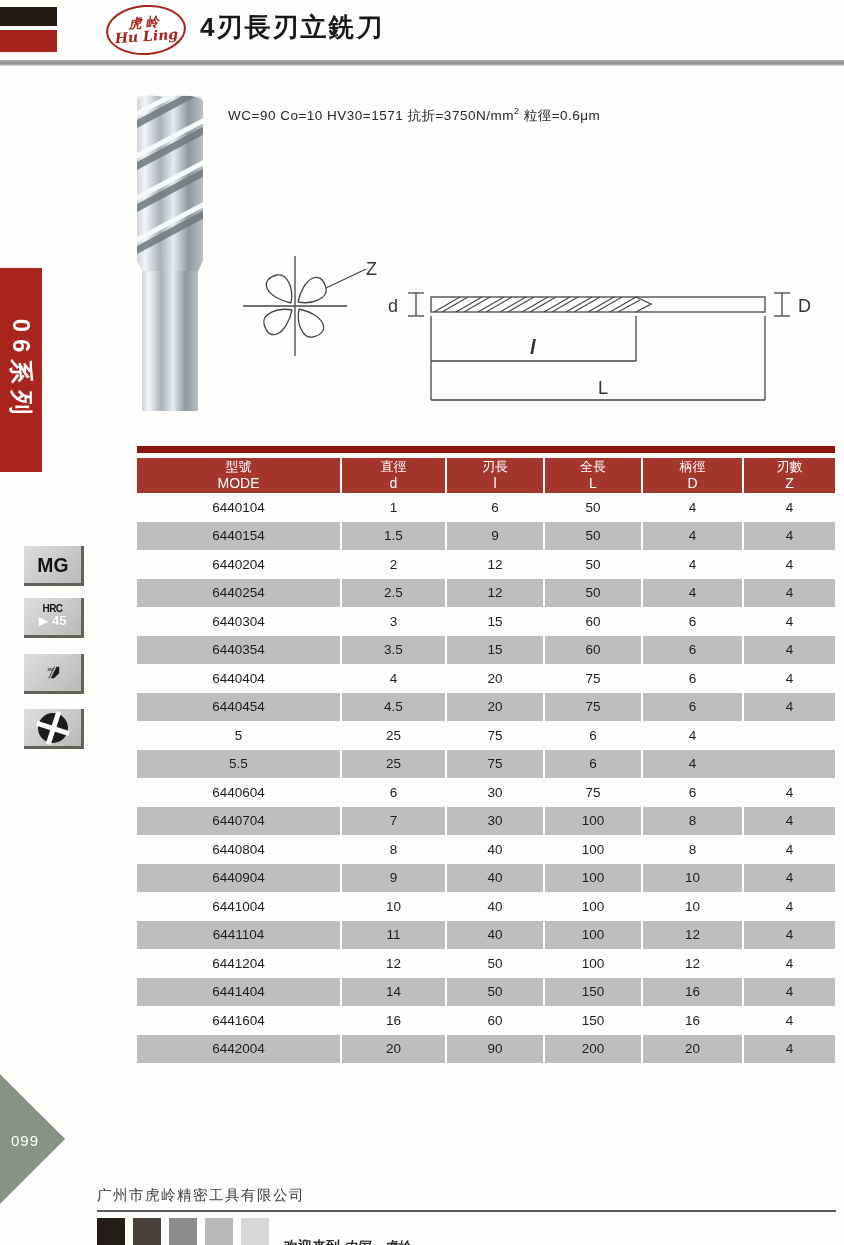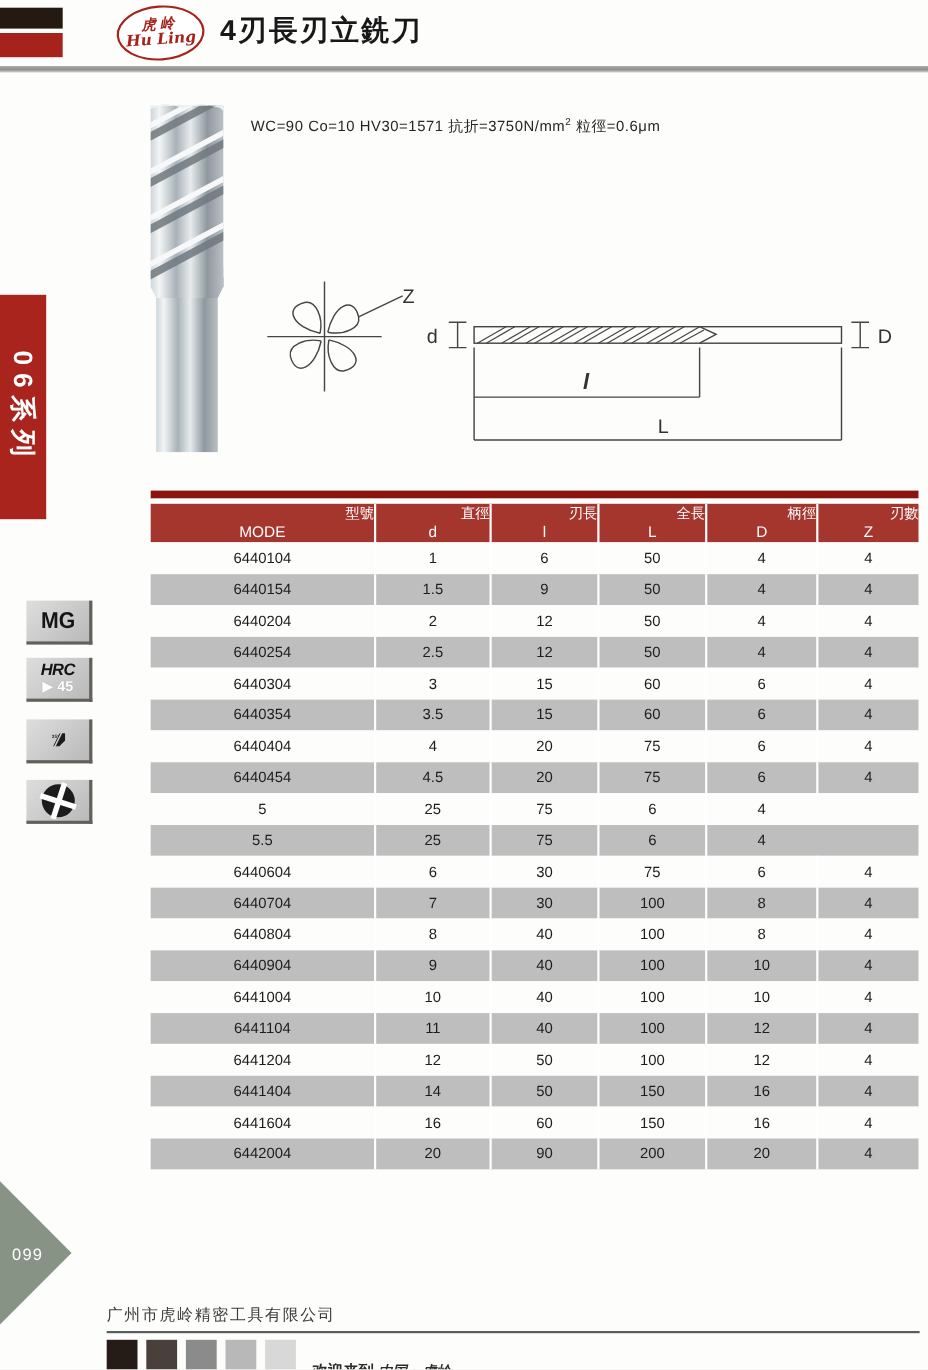--- a/index.html
+++ b/index.html
@@ -30,32 +30,32 @@
   .tech-diagram{position:absolute;left:238px;top:248px;}
 
   
   .badge{position:absolute;left:24px;width:60px;height:40px;
          background:linear-gradient(135deg,#dedede,#b9b9b9);
          border-right:3px solid #63605c;border-bottom:3px solid #63605c;
          display:flex;flex-direction:column;align-items:center;justify-content:center;box-sizing:border-box;}
   .badge-mg{top:546px;}
   .badge-mg .t{font-size:21px;font-weight:900;color:#141414;transform:scaleX(.92);}
   .badge-hrc{top:598px;}
-  .badge-hrc .t{font-size:15px;font-weight:900;color:#141414;letter-spacing:-0.5px;line-height:1;font-style:italic;}
+  .badge-hrc .t{font-size:10px;font-weight:900;color:#141414;letter-spacing:-0.5px;line-height:1;}
   .badge-hrc .s{font-size:13px;font-weight:900;color:#fff;line-height:1.1;text-shadow:0 0 1px #999;}
   .badge-helix{top:654px;padding:12px;}
   .badge-flutes{top:709px;}
 
   
   .table-block{position:absolute;left:137px;top:446px;width:698px;}
   .table-topbar{height:7px;background:#8a150e;margin-bottom:5px;}
   .thead,.trow{display:grid;grid-template-columns:203px 105px 98px 98px 101px 93px;}
   .thead{background:#a4362e;height:35px;}
   .th{color:#fff;text-align:center;display:flex;flex-direction:column;justify-content:center;line-height:1.2;}
-  .th .cn{font-size:13px;text-align:right;}
+  .th .cn{font-size:13px;}
   .th .en{font-size:14px;}
   .th+.th,.td+.td{border-left:2px solid #fff;}
   .trow{height:28.5px;}
   .trow:nth-child(even){background:#bebebe;}
   .trow:nth-child(odd){background:#fdfdfc;}
   .td{display:flex;align-items:center;justify-content:center;font-size:13.5px;color:#1d1d1d;}
 
   
   .diamond{position:absolute;left:-46px;top:1093px;width:92px;height:92px;background:#879485;transform:rotate(45deg);}
   .page-num{position:absolute;left:11px;top:1132px;color:#fff;font-size:15px;letter-spacing:1px;text-align:center;}

